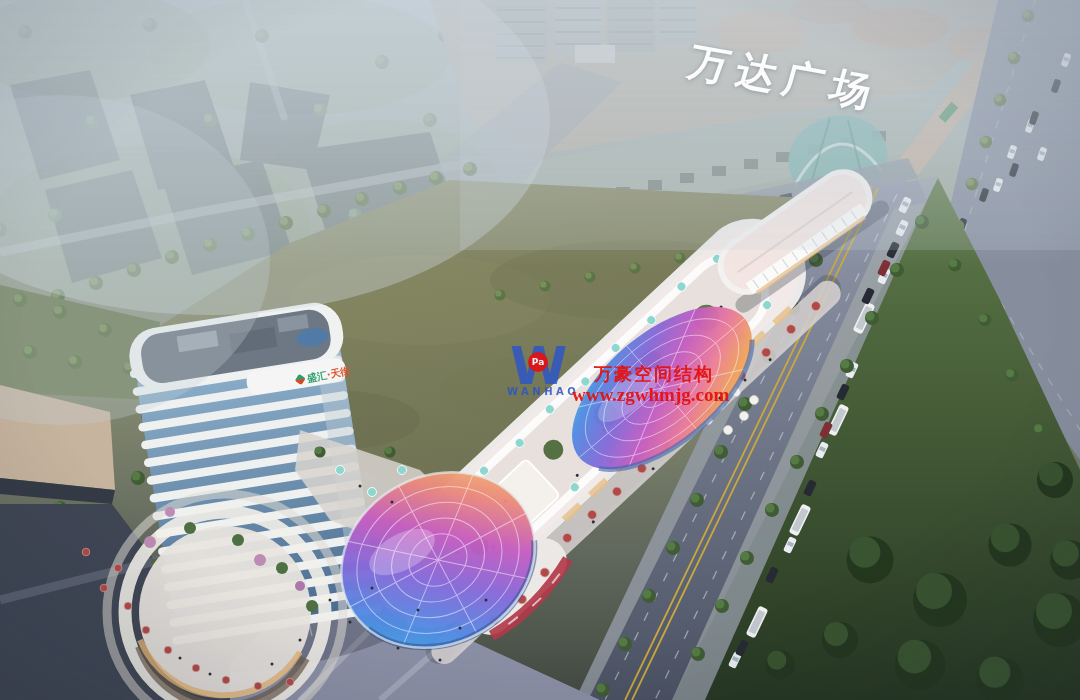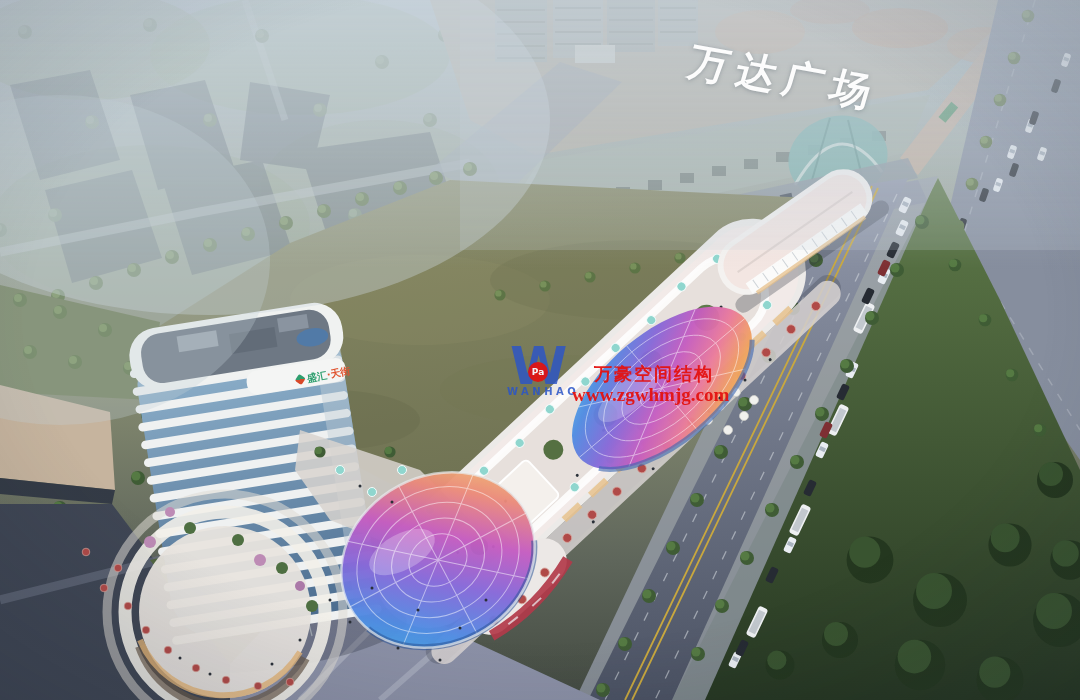--- a/index.html
+++ b/index.html
@@ -16,21 +16,21 @@
   .tower-sign .mark{display:inline-block;width:8px;height:8px;border-radius:2px;
     background:linear-gradient(135deg,#2e9e6e 50%,#d84828 50%);
     transform:rotate(45deg);margin-right:3px;}
   .tower-sign .brand{color:#2e9e6e}
   .tower-sign .suffix{color:#e05430}
   
   .wm-w{position:absolute;left:510px;top:336px;font-size:52px;font-weight:bold;
     color:var(--watermark-blue,#2b55c8);opacity:.82;}
   .wm-badge{position:absolute;left:528px;top:352px;width:20px;height:20px;border-radius:50%;
     background:var(--watermark-red,#e41210);color:#fff;font-size:9px;font-weight:bold;
-    display:flex;align-items:center;justify-content:center;opacity:.92;margin-top:10px;}
+    display:flex;align-items:center;justify-content:center;opacity:.92;}
   .wm-name{position:absolute;left:507px;top:386px;font-size:10px;font-weight:bold;
     letter-spacing:3.5px;color:var(--watermark-blue,#2b55c8);opacity:.85;}
   .wm-cn{position:absolute;left:594px;top:362px;font-size:18px;font-weight:bold;
     letter-spacing:2px;color:var(--watermark-red,#e41210);opacity:.95;}
   .wm-url{position:absolute;left:572px;top:384px;font-size:19px;font-weight:bold;
     font-family:Liberation Serif, serif;color:var(--watermark-red,#e41210);opacity:.95;}
 </style>
 </head>
 <body>
 

